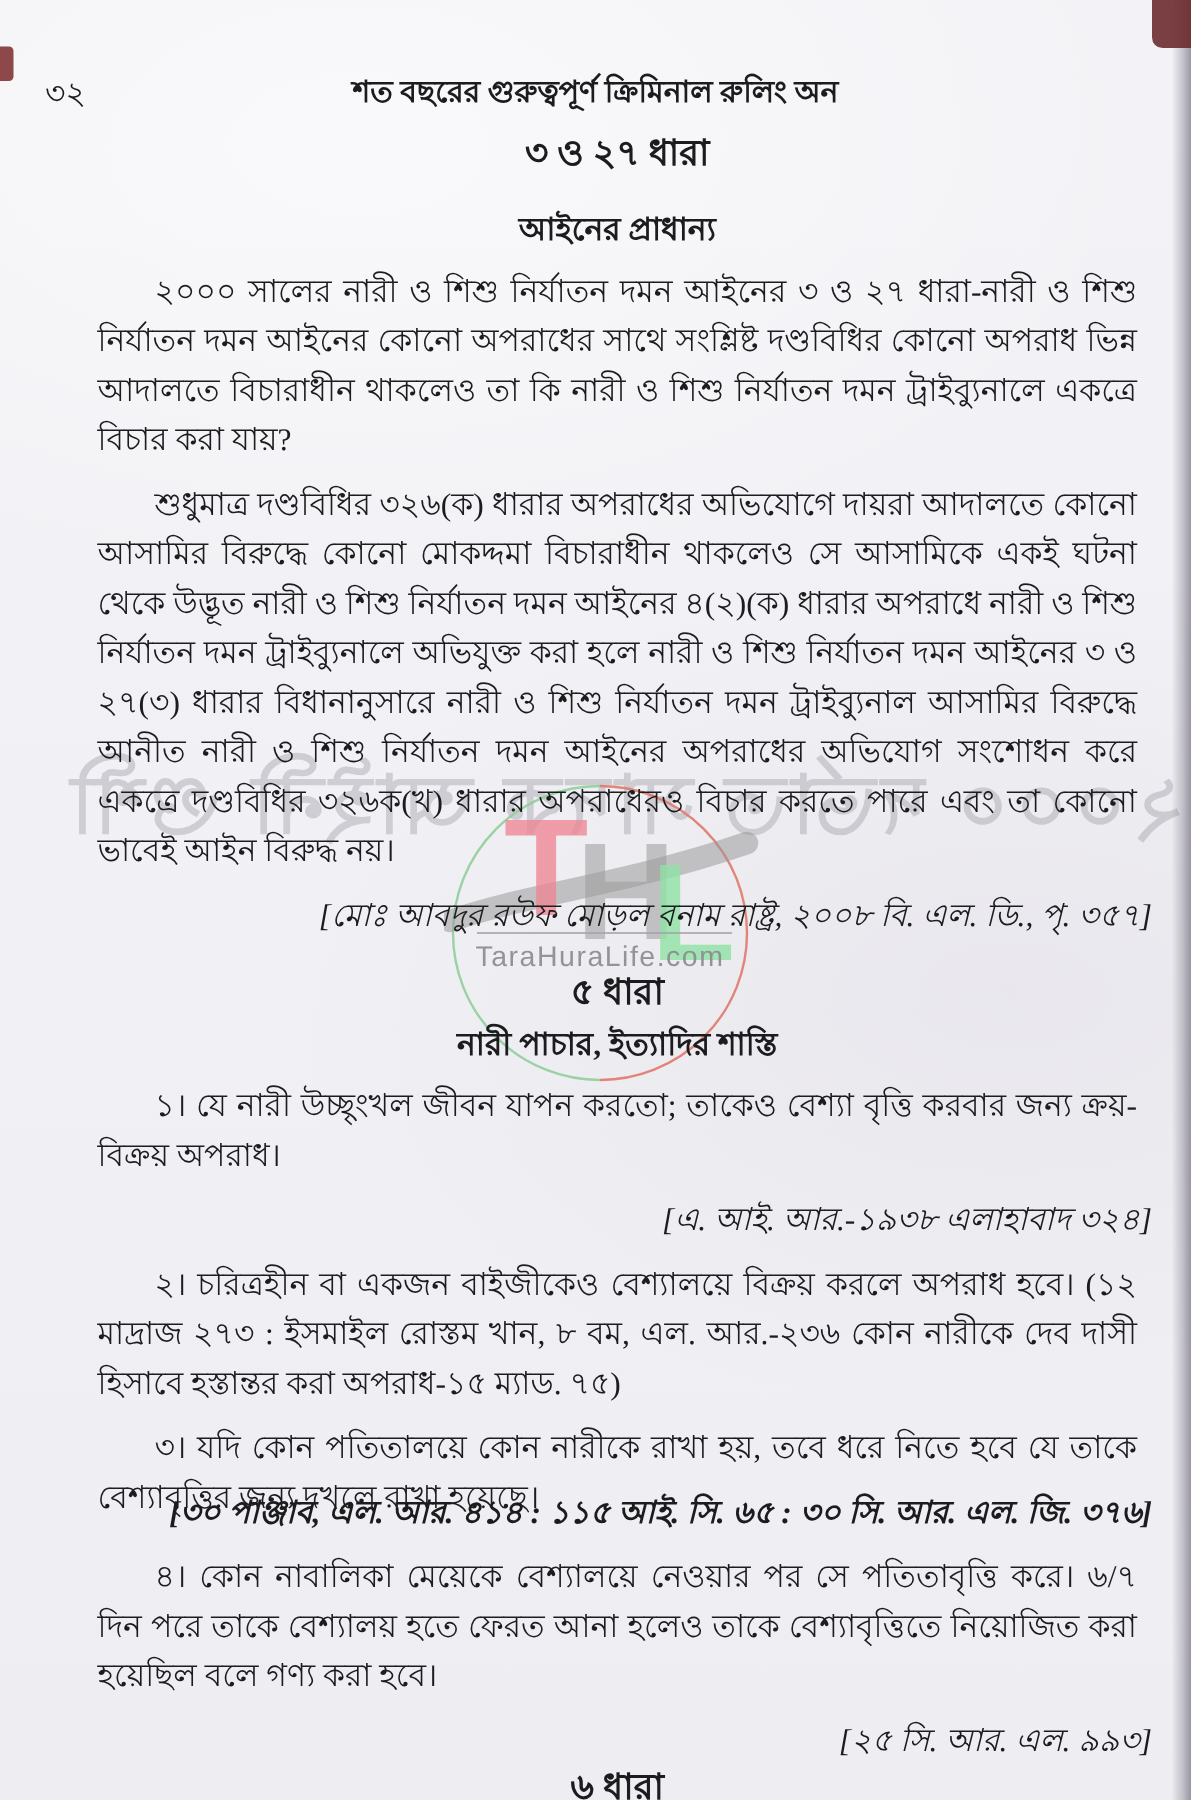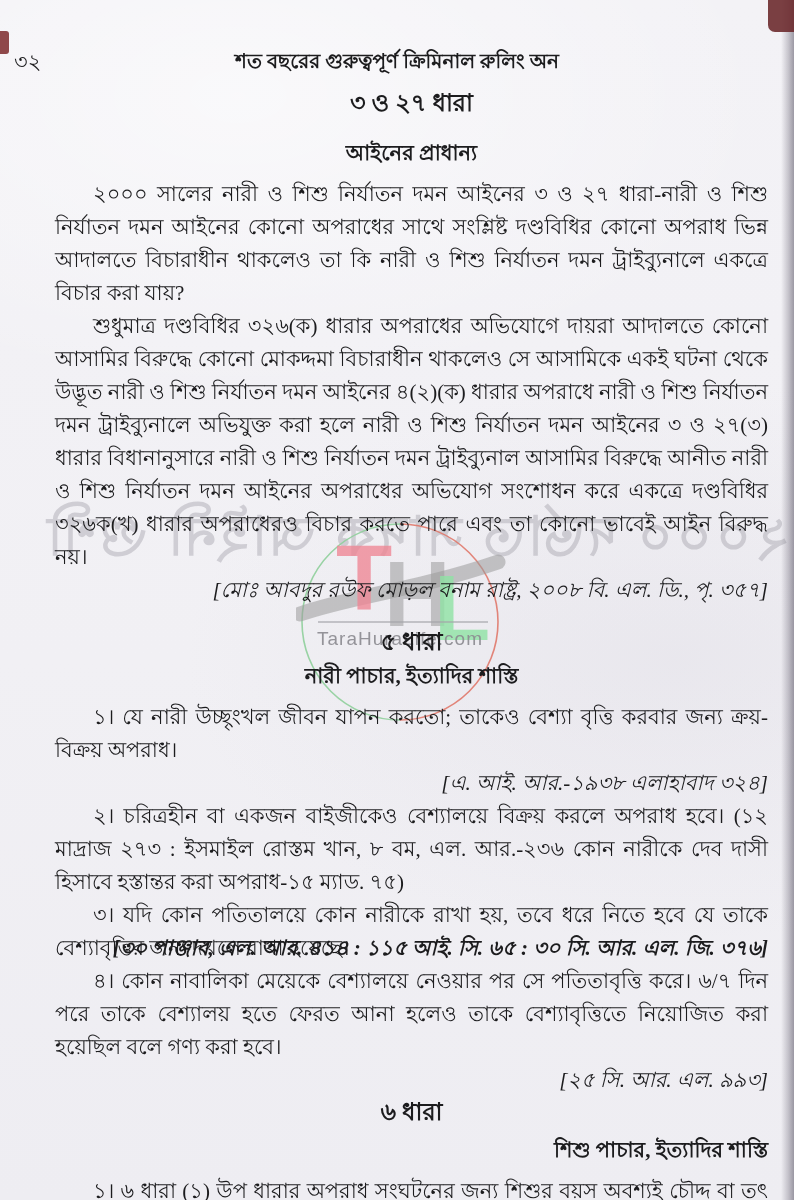--- a/index.html
+++ b/index.html
@@ -23,27 +23,27 @@
   }
   .corner-mark-tr{
     position:absolute;top:0;right:0;width:26px;height:32px;
     background:#6d2b2f;opacity:.9;border-radius:0 0 0 7px;
   }
   .corner-mark-l{
     position:absolute;left:0;top:31px;width:9px;height:23px;
     background:#7c292c;opacity:.85;border-radius:0 3px 3px 0;
   }
   
-  .pageno{position:absolute;left:14px;top:46px;font-size:21px;}
+  .pageno{position:absolute;left:30px;top:46px;font-size:21px;}
   .running-title{position:absolute;left:0;right:0;top:46px;text-align:center;font-size:20px;font-weight:600;}
   
   .content{position:absolute;left:55px;right:26px;top:88px;font-size:21px;line-height:33px;}
   .h-section{font-size:24px;font-weight:bold;text-align:center;line-height:30px;margin:0 0 4px 0;}
   .h-sub{font-size:21px;font-weight:bold;text-align:center;line-height:30px;margin:20px 0 10px 0;}
-  .para{margin:0;text-align:justify;text-indent:38px;}
+  .para{margin:10px;text-align:justify;text-indent:38px;}
   .cite{margin:0;text-align:right;font-style:italic;}
   .cite.pull-up{margin-top:-33px;font-weight:bold;}
   .gap-sec5{margin-top:20px;}
   .sub-tight{margin-top:4px;}
   .item-gap{margin-top:10px;}
   .gap-sec6{}
   .sub-6{margin-top:8px;text-align:right;}
   .item-6-first{margin-top:8px;}
   
   .show-through{

